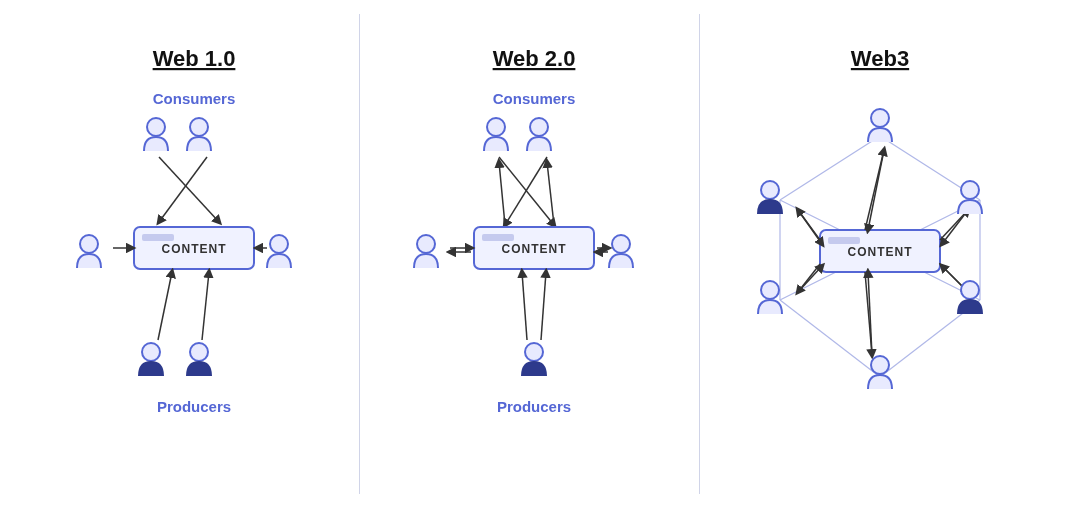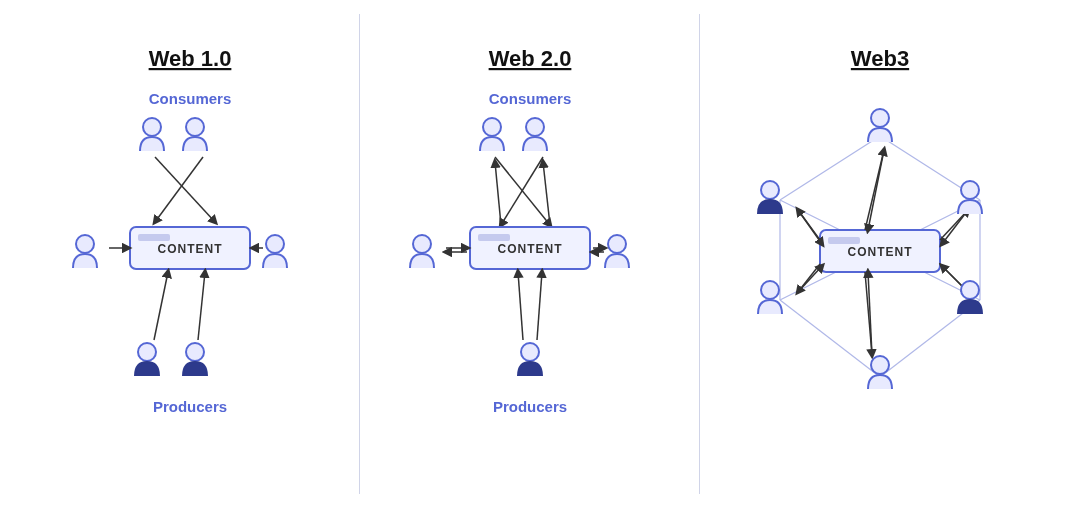--- a/index.html
+++ b/index.html
@@ -18,21 +18,21 @@
       flex-direction: row;
       align-items: stretch;
       width: 1040px;
       height: 480px;
       gap: 0;
     }
     .panel {
       flex: 1;
       display: flex;
       flex-direction: column;
-      align-items: center;
+      align-items: flex-end;
       justify-content: flex-start;
       padding: 18px 10px 10px 10px;
       position: relative;
     }
     .panel:not(:last-child) {
       border-right: 1.5px solid #d0d4e8;
     }
   </style>
 </head>
 <body>

